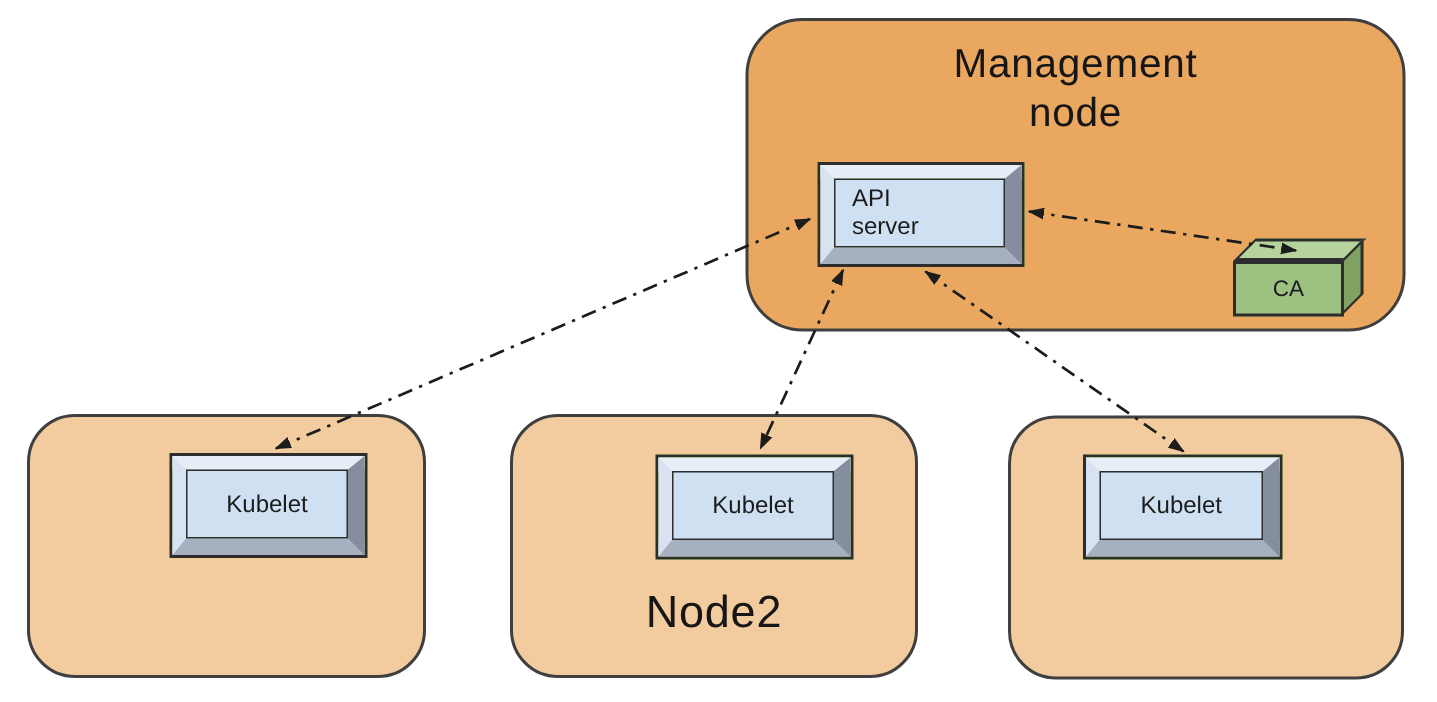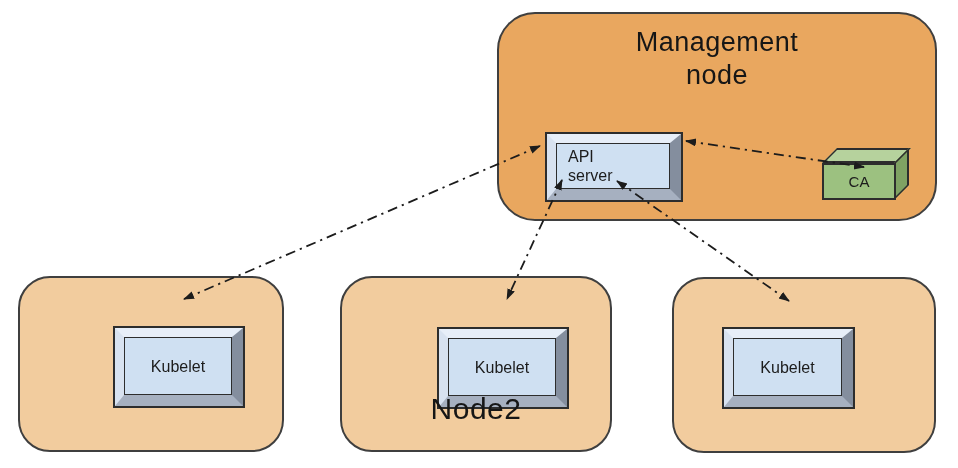--- a/index.html
+++ b/index.html
@@ -53,21 +53,20 @@
     color: #161616;
     letter-spacing: 0.5px;
   }
 
   
   .bevel {
     position: absolute;
     box-sizing: border-box;
     border: 2px solid #2d2d2d;
     background: #bef264;
-    margin-top: 24px;
   }
   .bevel-frame {
     position: absolute;
     inset: 0;
     box-sizing: border-box;
     border-style: solid;
     border-width: 9px 11px 11px 9px;
     border-top-color: #e7eef8;
     border-left-color: #d8e2f0;
     border-right-color: #848e9e;
@@ -83,24 +82,24 @@
     align-items: center;
     color: #1c1c1c;
     font-size: 16px;
     line-height: 19px;
   }
   .bevel-face.center { justify-content: center; }
   .bevel-face.left   { justify-content: flex-start; padding-left: 11px; }
   .pre { white-space: pre-line; }
 
   .api-server { left: 46px; top: 94px; width: 138px; height: 70px; }
-  .kubelet    { width: 132px; height: 82px; }
+  .kubelet    { width: 132px; height: 70px; }
 
   
-  .ca-box { position: absolute; left: 323px; top: 134px; width: 92px; height: 62px; padding-left: 40px; }
+  .ca-box { position: absolute; left: 323px; top: 145px; width: 92px; height: 62px; padding-left: 40px; }
   .ca-front {
     position: absolute; left: 0; top: 15px; width: 74px; height: 37px;
     background: #9cc180; border: 2px solid #2d2d2d; box-sizing: border-box;
     display: flex; align-items: center; justify-content: center;
     font-size: 15px; color: #1c1c1c;
   }
   .ca-top {
     position: absolute; left: 0; top: 0; width: 74px; height: 15px;
     background: #b6d29d; border: 2px solid #2d2d2d; box-sizing: border-box;
     transform: skewX(-45deg); transform-origin: 0 100%;

